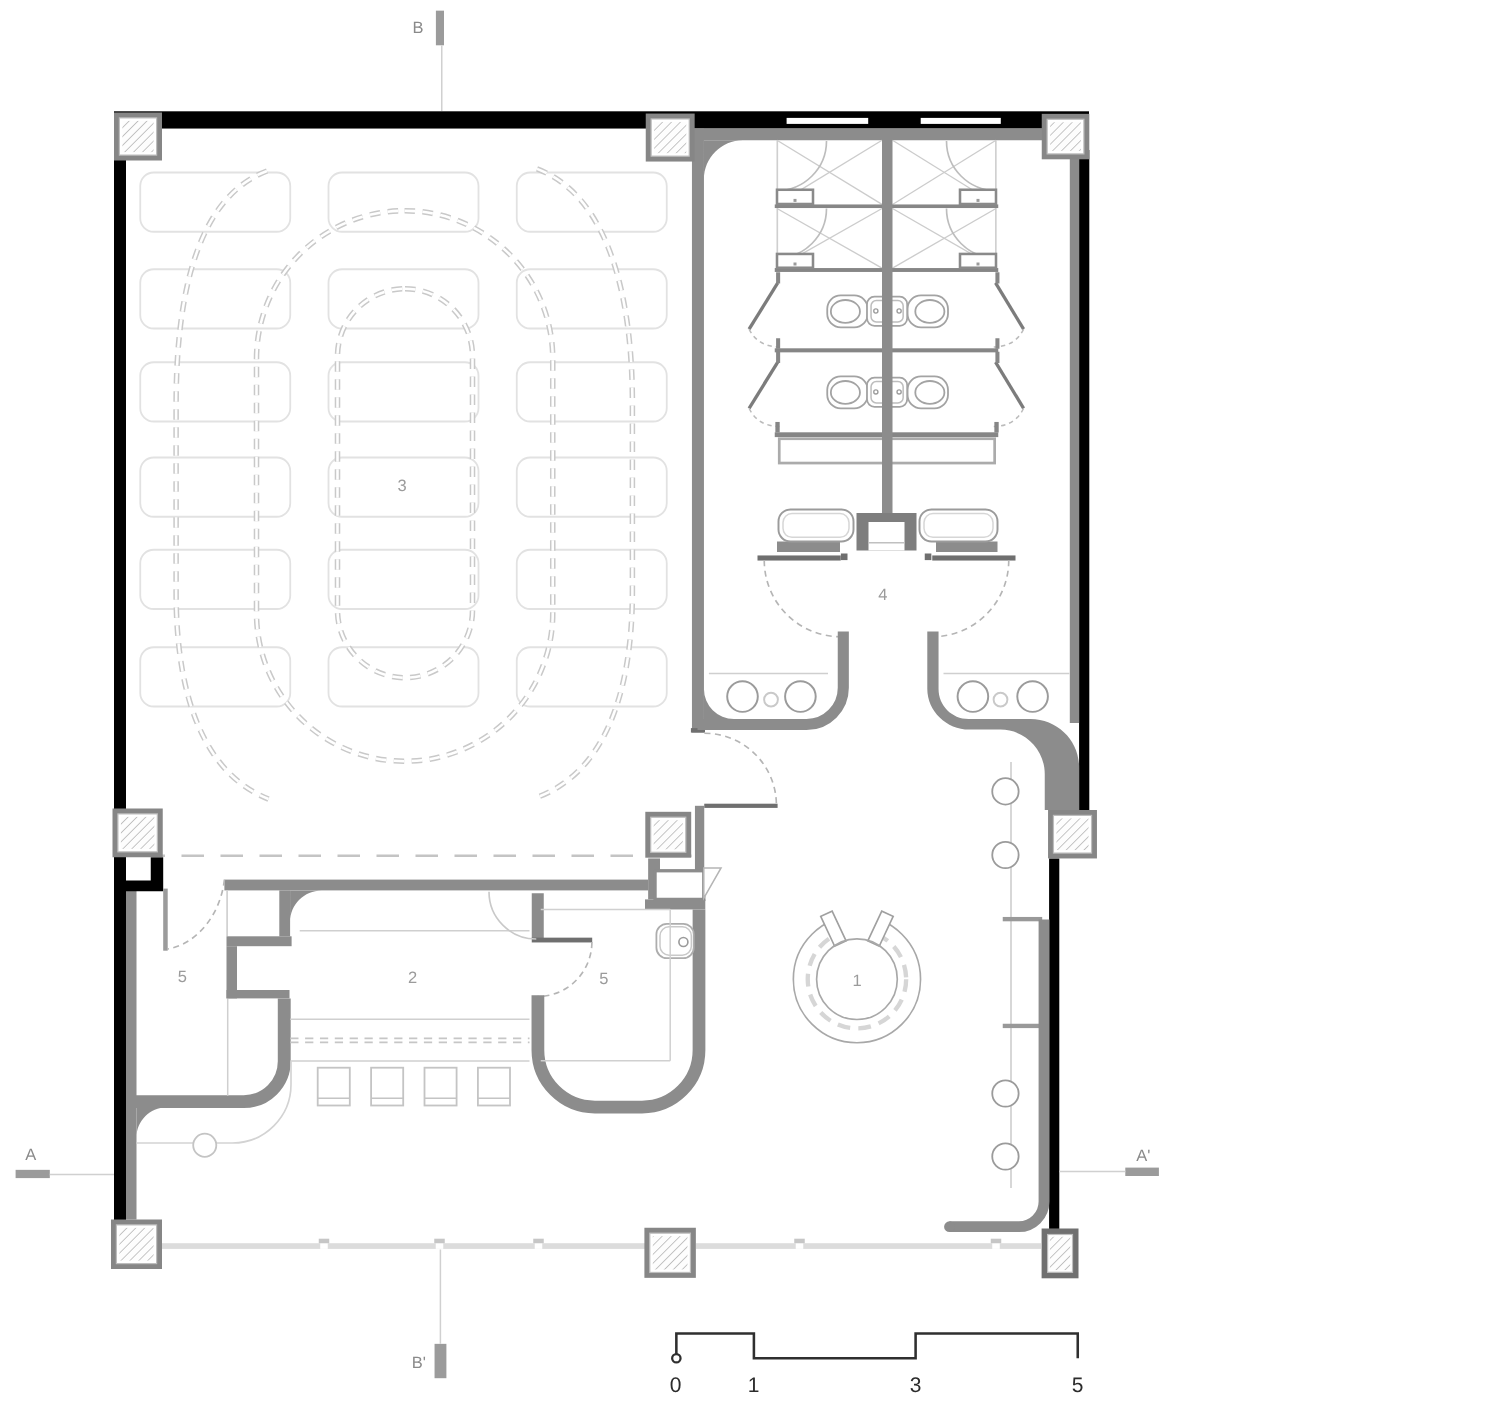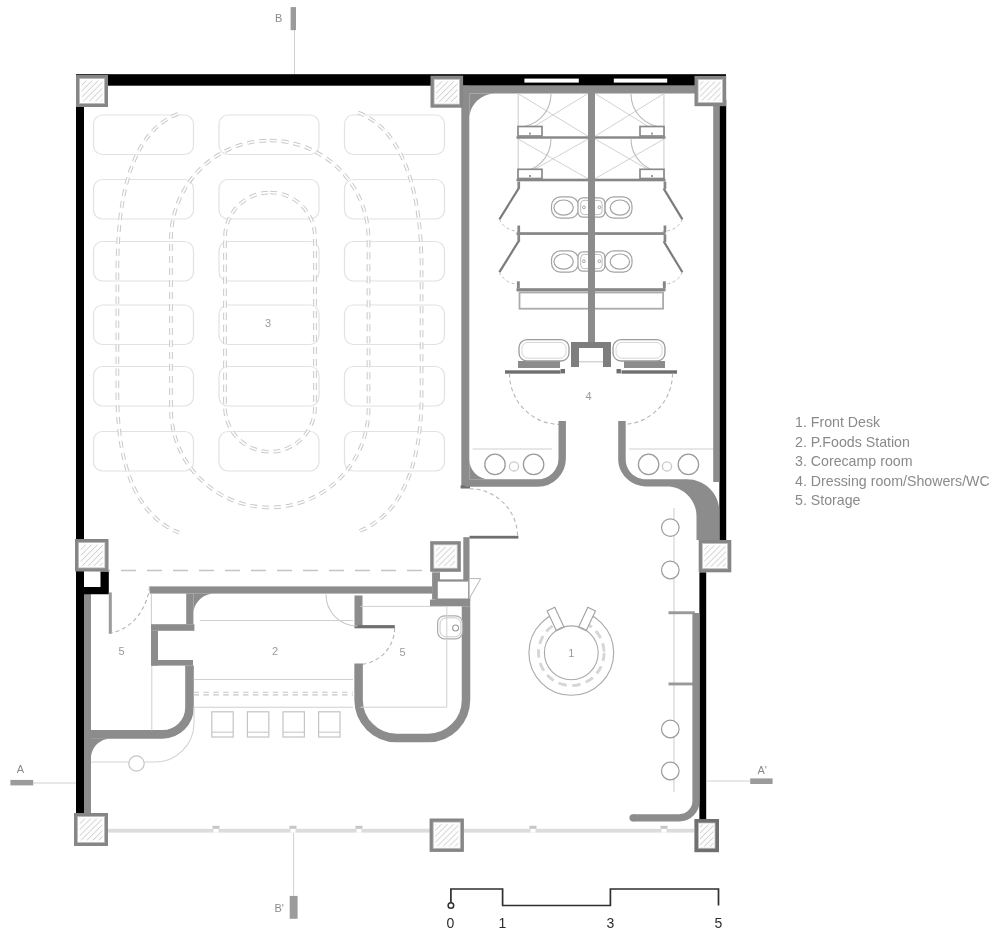--- a/index.html
+++ b/index.html
@@ -437,14 +437,13 @@
 <text x="568.3" y="657">1</text>
 
 <text x="585.5" y="400">4</text>
 
 <text x="118.5" y="654.5">5</text>
 
 <text x="399.5" y="656">5</text>
 </g>
 </svg>
 
-<div class="legend">1. Front Desk<br>2. P.Foods Station<br>3. Corecamp room<br>4. Dressing room/Showers/WC<br>5. Storage</div>
 </div>
 
 </body></html>

